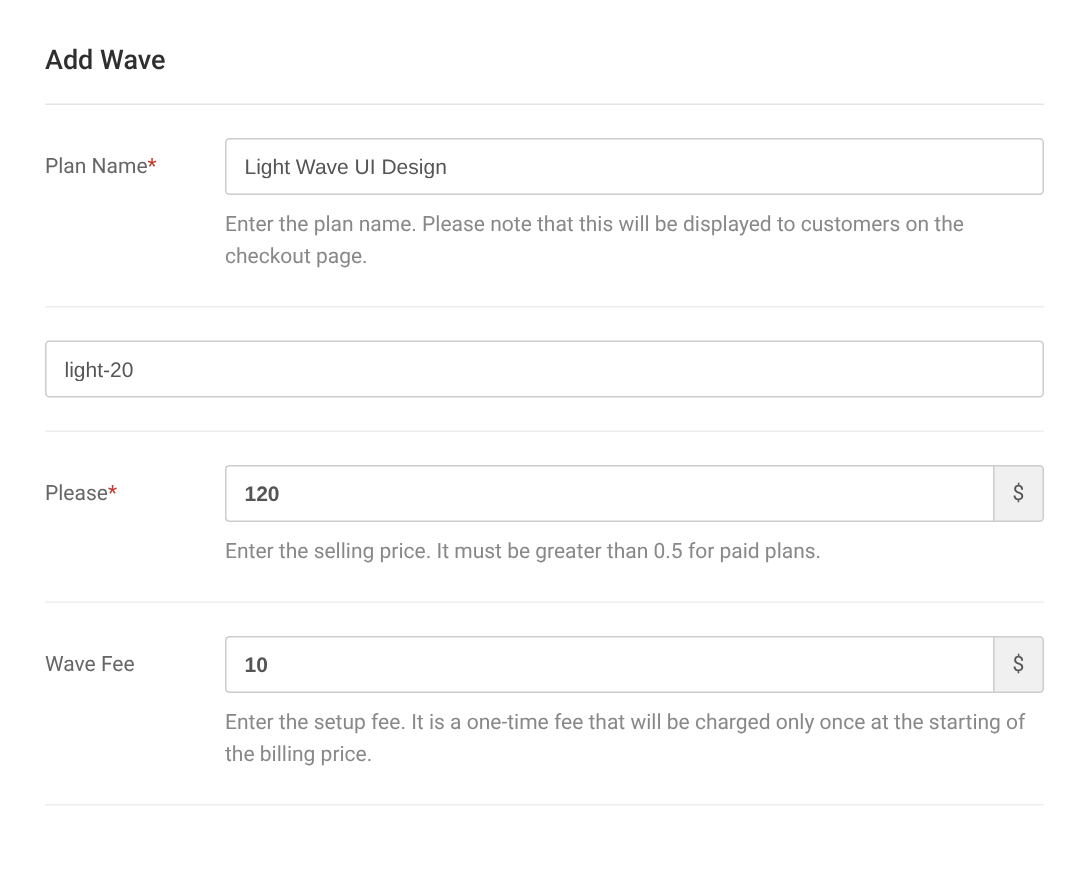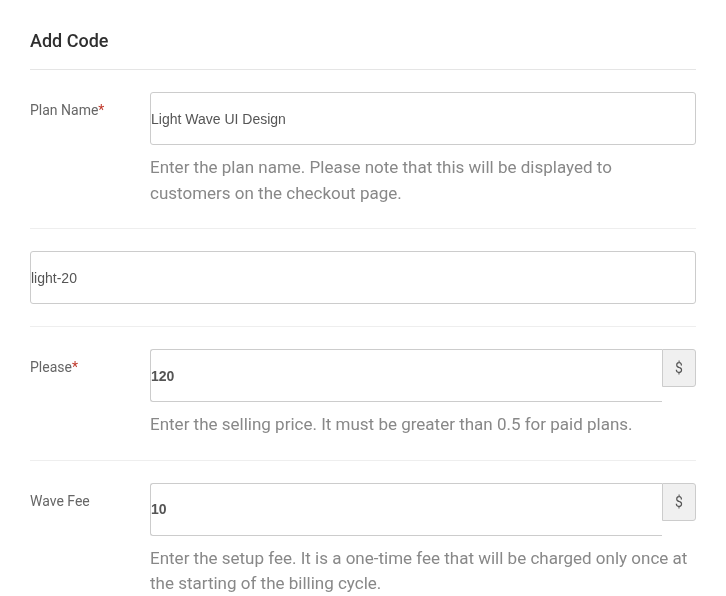--- a/index.html
+++ b/index.html
@@ -42,30 +42,30 @@
       text-align: center;
     }
     .required {
       color: #c0392b;
     }
     .form-input-col {
       flex: 1;
     }
     .text-input {
       width: 100%;
-      height: 53px;
-      padding: 8px 0;
+      height: 38px;
+      padding: 8px 12px;
       font-size: 14px;
       color: #555;
       border: 1px solid #ccc;
       border-radius: 3px;
       outline: none;
     }
     .help-text {
-      font-size: 17px;
+      font-size: 14px;
       color: #888;
       margin-top: 10px;
       line-height: 1.5;
     }
     .input-group {
       display: flex;
       width: 100%;
     }
     .input-group .text-input {
       border-top-right-radius: 0;
@@ -84,21 +84,21 @@
       border: 1px solid #ccc;
       border-top-right-radius: 3px;
       border-bottom-right-radius: 3px;
       font-size: 14px;
       color: #555;
     }
   </style>
 </head>
 <body>
 
-<h1 class="page-title">Add Code</h1>
+<h1 class="page-title">Add Wave</h1>
 <hr class="divider">
 
 <div class="form-row">
   <div class="form-label-col">
     <label class="form-label">
       <span>Plan Name</span><span class="required">*</span>
     </label>
   </div>
   <div class="form-input-col">
     <input type="text" class="text-input" value="Light Wave UI Design" style="">
@@ -131,15 +131,15 @@
   <div class="form-label-col">
     <label class="form-label">
       <span>Wave Fee</span><span class="required"></span>
     </label>
   </div>
   <div class="form-input-col">
     <div class="input-group">
       <input type="text" class="text-input" value="10" style="">
       <span class="input-addon">$</span>
     </div>
-    <p class="help-text">Enter the setup fee. It is a one-time fee that will be charged only once at the starting of the billing cycle.</p>
+    <p class="help-text">Enter the setup fee. It is a one-time fee that will be charged only once at the starting of the billing price.</p>
   </div>
 </div>
 
 </body></html>

